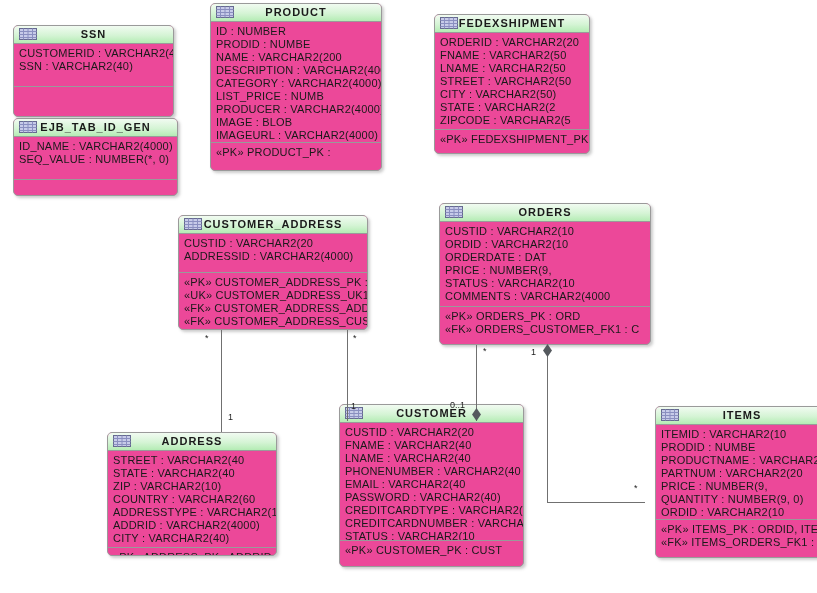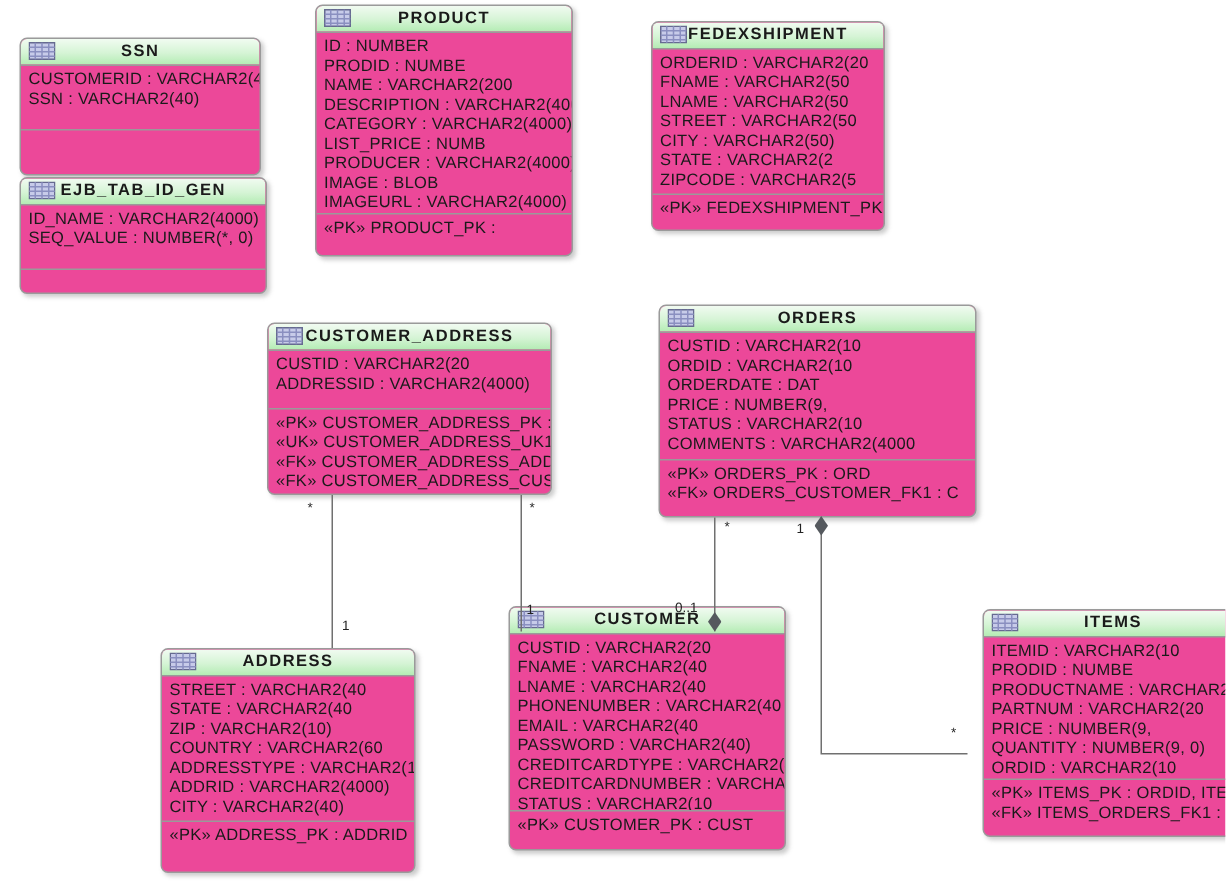--- a/index.html
+++ b/index.html
@@ -151,21 +151,21 @@
         <div class="row">PRICE : NUMBER(9,</div>
         <div class="row">STATUS : VARCHAR2(10</div>
         <div class="row">COMMENTS : VARCHAR2(4000</div>
       </div>
     <div class="keys">
         <div class="row">«PK» ORDERS_PK : ORD</div>
         <div class="row">«FK» ORDERS_CUSTOMER_FK1 : C</div>
       </div>
   </div>
 
-  <div class="entity" style="left:97px;top:432px;width:170px;height:150px">
+  <div class="entity" style="left:97px;top:432px;width:170px;height:124px">
     <div class="entity-header">
       <svg class="entity-icon" viewBox="0 0 18 12">
           <rect x="0.5" y="0.5" width="17" height="11" fill="#c7cbe9" stroke="#666a90"></rect>
           <path d="M0.5 3.5H17.5M0.5 6.5H17.5M0.5 9.5H17.5M4.5 0.5V11.5M9 0.5V11.5M13.5 0.5V11.5" stroke="#8a8fc0" fill="none"></path>
         </svg>
       <span class="entity-title">ADDRESS</span>
     </div>
     <div class="attrs" style="height:93px">
         <div class="row">STREET : VARCHAR2(40</div>
         <div class="row">STATE : VARCHAR2(40</div>

